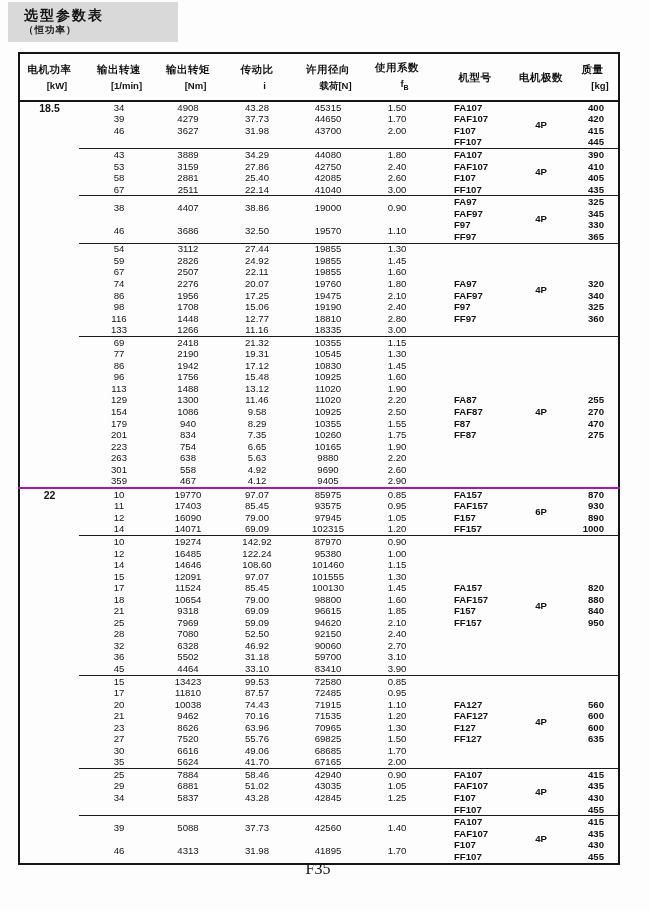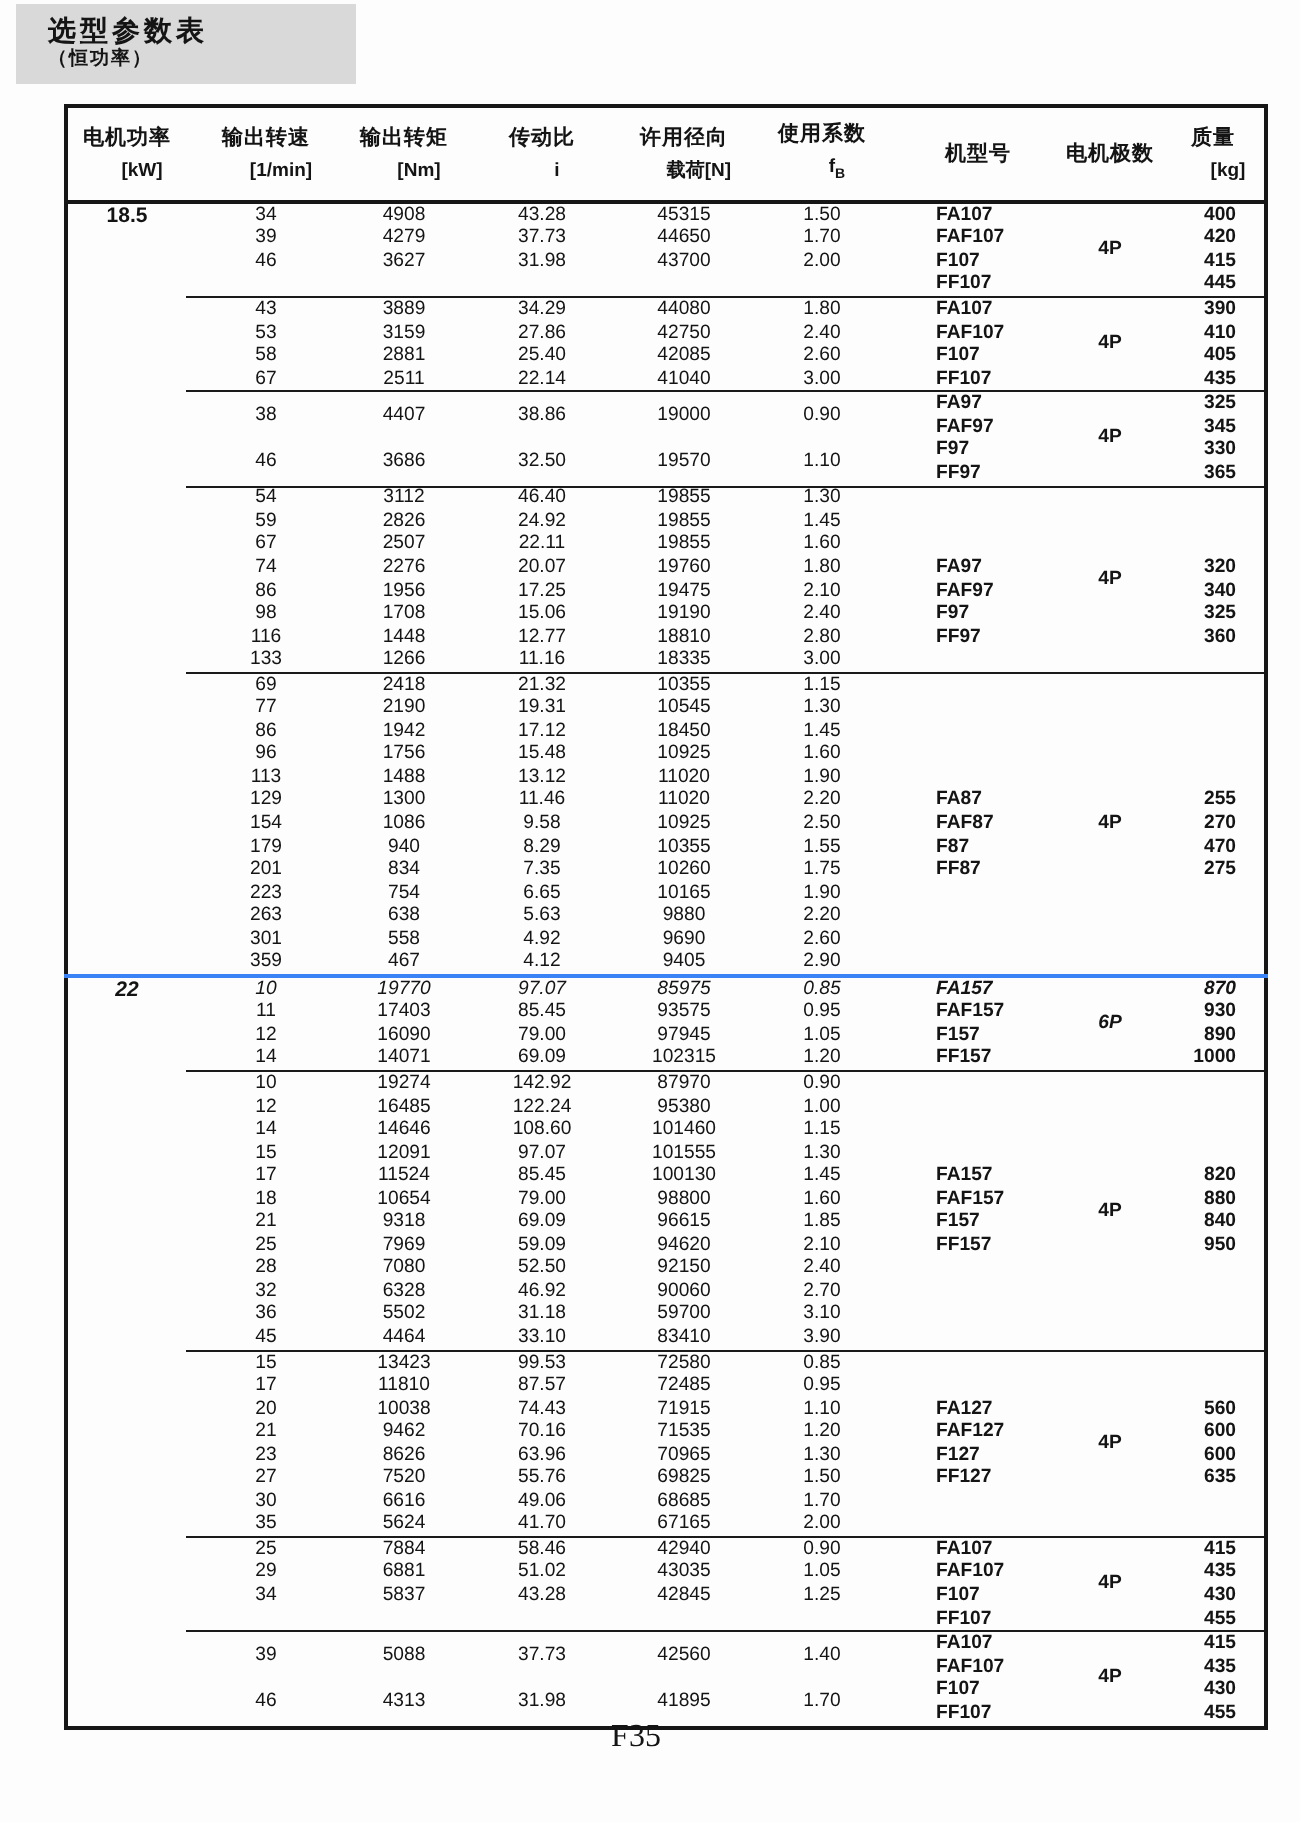--- a/index.html
+++ b/index.html
@@ -17,21 +17,21 @@
     width:170px;height:40px;
     background:#d9d9d9;
     box-sizing:border-box;
     padding:5px 16px 0 16px;
   }
   .title{font-size:14px;font-weight:bold;letter-spacing:2px;line-height:16px;}
   .subtitle{font-size:9.5px;font-weight:bold;letter-spacing:1px;line-height:13px;}
 
   
   table.params{
-    position:absolute;left:32px;top:52px;
+    position:absolute;left:18px;top:52px;
     width:600px;
     border-collapse:collapse;
     table-layout:fixed;
     border:2.5px solid #161616;
   }
   thead th{
     height:46px;
     font-size:10.5px;
     font-weight:bold;
     text-align:center;
@@ -55,21 +55,21 @@
   td.power{
     vertical-align:top;
     font-weight:bold;
     font-size:10.5px;
     padding-top:1px;
   }
   td.model{text-align:left;padding-left:19px;font-weight:bold;}
   td.poles{font-weight:bold;}
   td.mass{text-align:right;padding-right:14px;font-weight:bold;}
   tr.block-start td{border-top:1.5px solid #1a1a1a;}
-  tr.section-start td{border-top:2px solid #3b82f6;font-style:italic;}
+  tr.section-start td{border-top:2px solid #a21caf;}
 
   .footer{
     position:absolute;left:18px;top:860px;width:600px;
     text-align:center;
     font-family:"Liberation Serif",serif;
     font-size:16px;
   }
 </style>
 </head>
 <body>
@@ -228,21 +228,21 @@
         <td class="model">F97</td>
         <td class="mass">330</td>
       </tr>
       <tr>
         <td class="model">FF97</td>
         <td class="mass">365</td>
       </tr>
       <tr class="block-start">
         <td class="num">54</td>
         <td class="num">3112</td>
-        <td class="num">46.40</td>
+        <td class="num">27.44</td>
         <td class="num">19855</td>
         <td class="num">1.30</td>
         <td class="model"></td>
         <td class="poles" rowspan="8">4P</td>
         <td class="mass"></td>
       </tr>
       <tr>
         <td class="num">59</td>
         <td class="num">2826</td>
         <td class="num">24.92</td>
@@ -321,21 +321,21 @@
         <td class="num">19.31</td>
         <td class="num">10545</td>
         <td class="num">1.30</td>
         <td class="model"></td>
         <td class="mass"></td>
       </tr>
       <tr>
         <td class="num">86</td>
         <td class="num">1942</td>
         <td class="num">17.12</td>
-        <td class="num">18450</td>
+        <td class="num">10830</td>
         <td class="num">1.45</td>
         <td class="model"></td>
         <td class="mass"></td>
       </tr>
       <tr>
         <td class="num">96</td>
         <td class="num">1756</td>
         <td class="num">15.48</td>
         <td class="num">10925</td>
         <td class="num">1.60</td>

